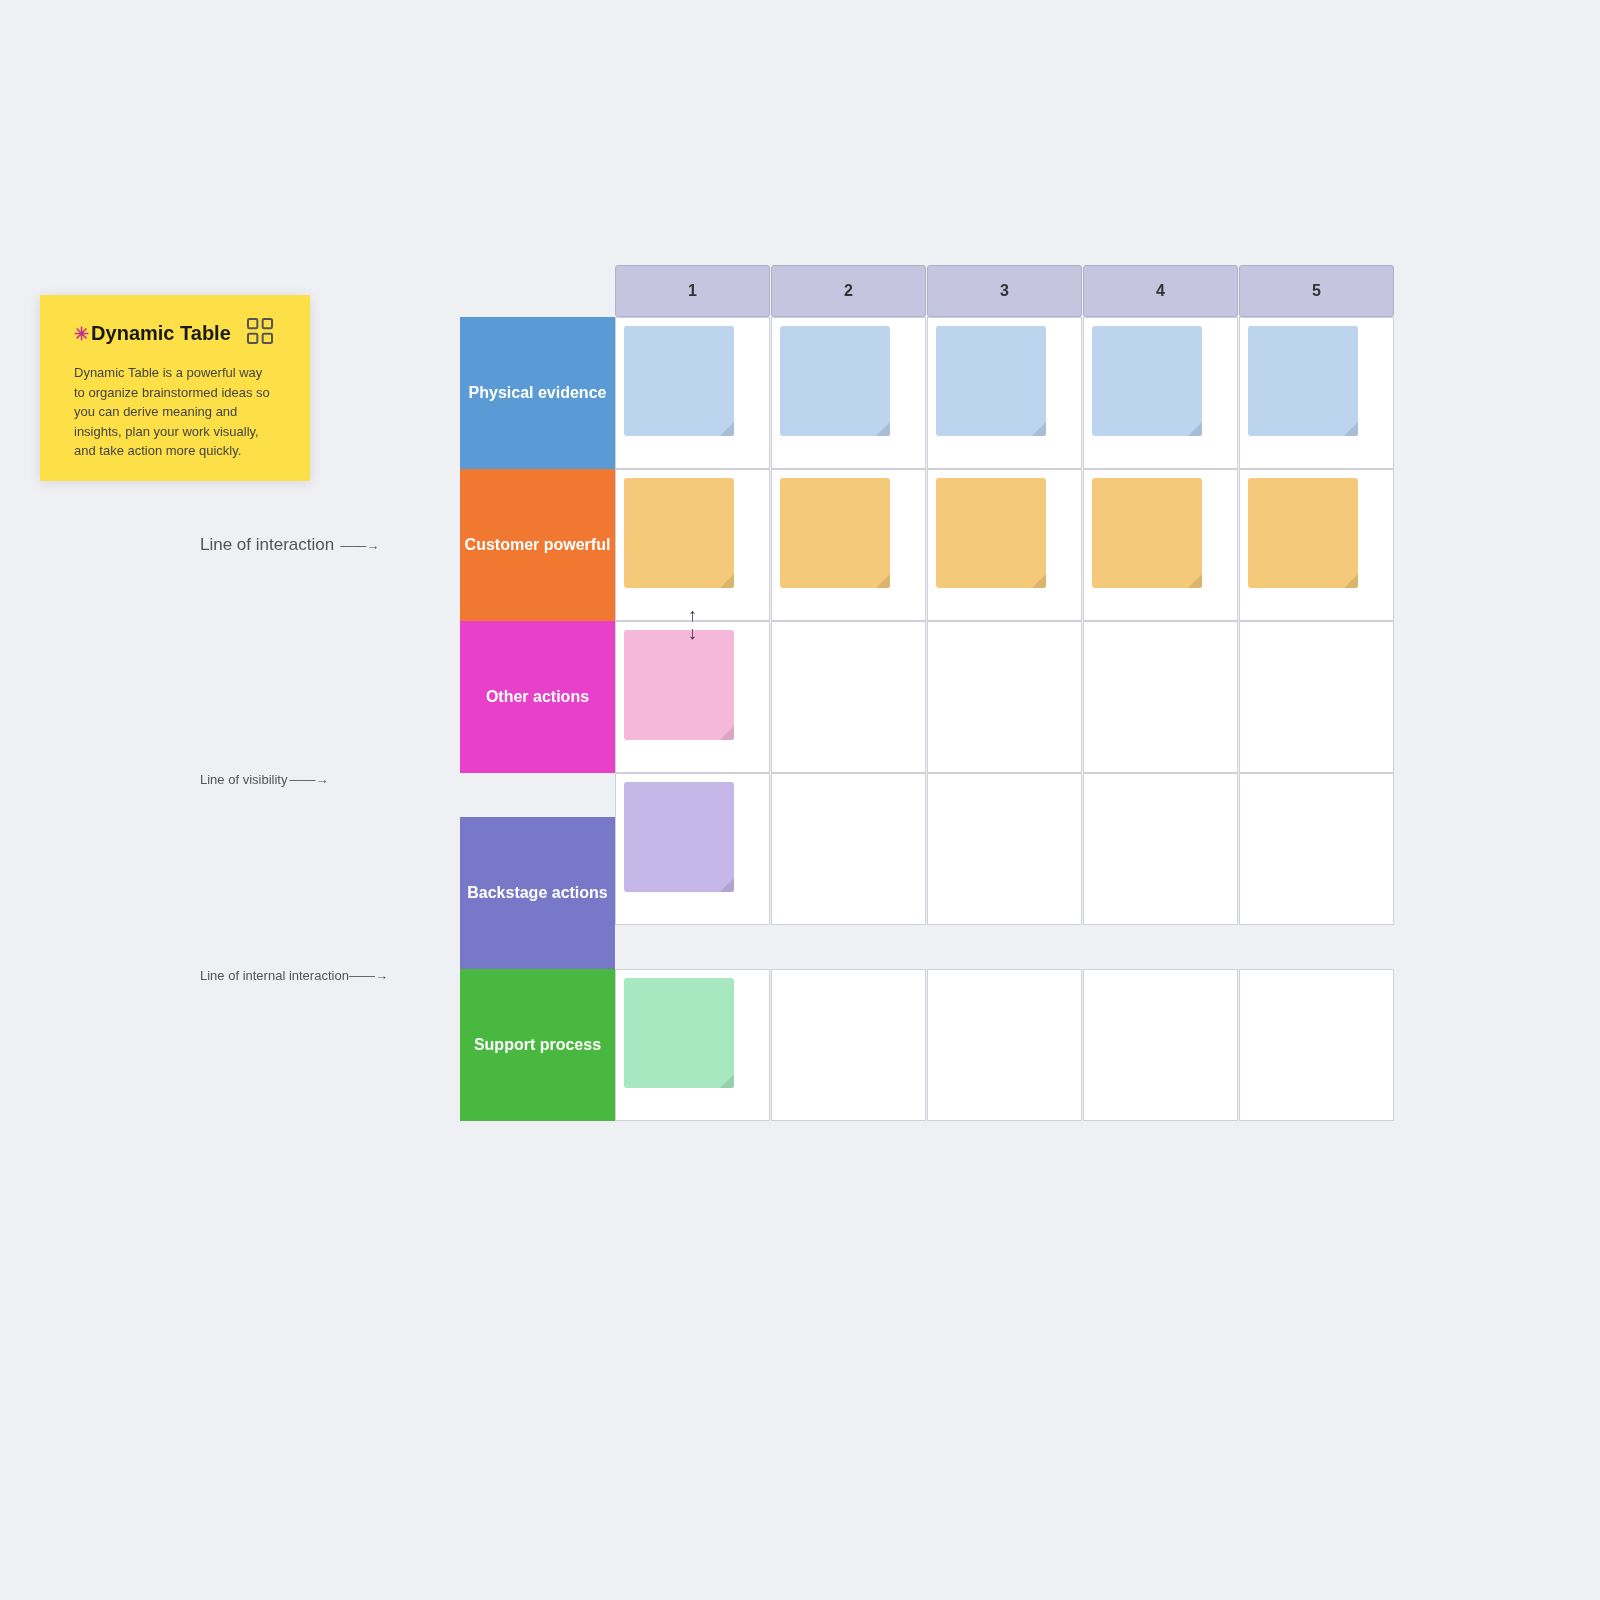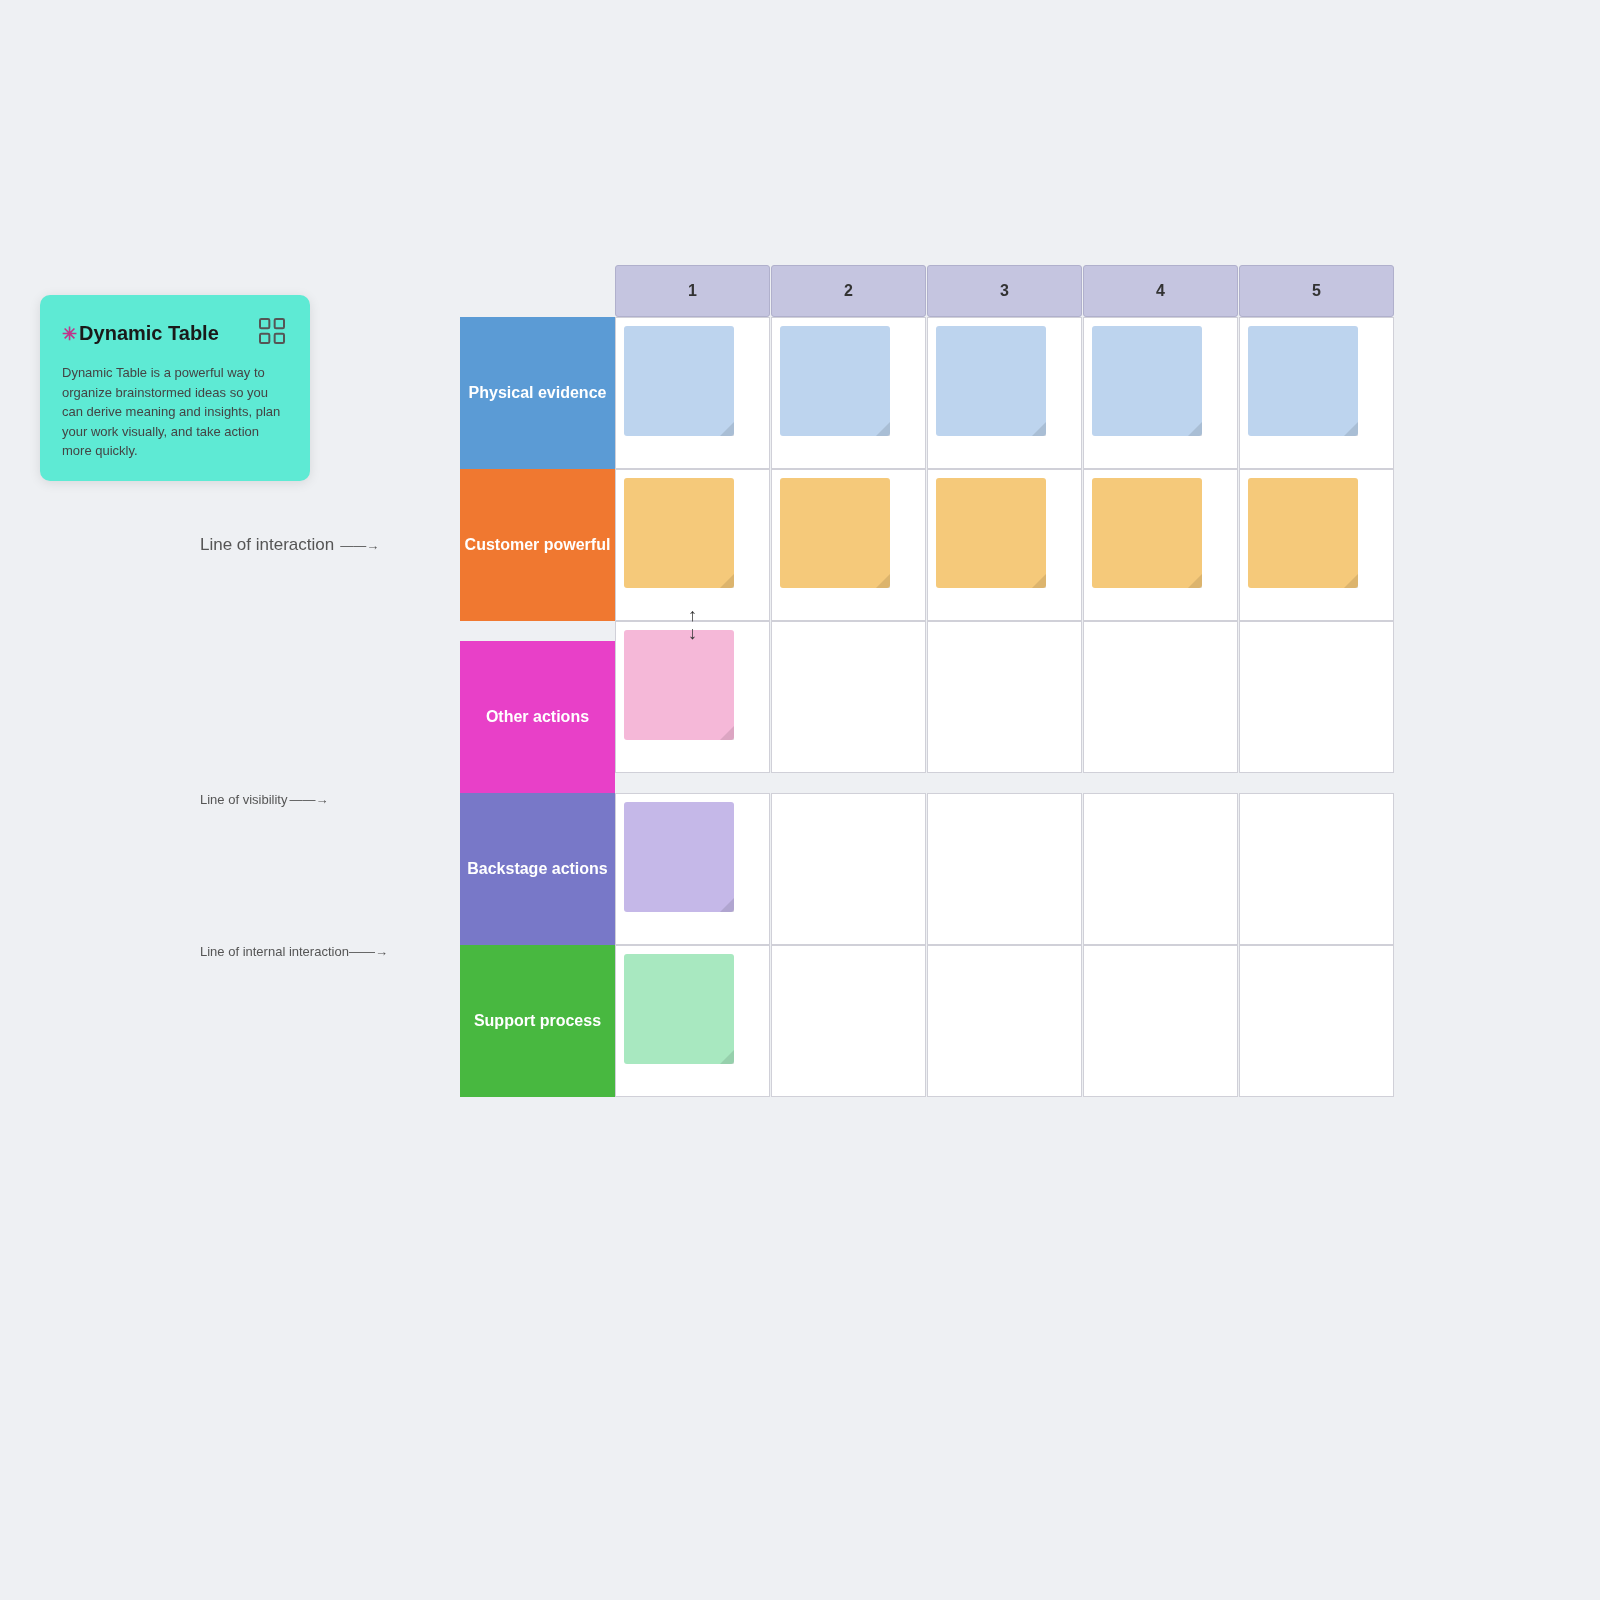--- a/index.html
+++ b/index.html
@@ -21,23 +21,23 @@
       display: flex;
       align-items: center;
       justify-content: center;
     }
 
     
     .info-card {
       position: absolute;
       top: 295px;
       left: 40px;
-      background: #5eead4;
-      border-radius: 10px;
-      padding: 20px 22px;
+      background: #fde047;
+      border-radius: 0;
+      padding: 20px 34px;
       width: 270px;
       box-shadow: 0 2px 12px rgba(0,0,0,0.1);
     }
     .info-card-header {
       display: flex;
       align-items: center;
       justify-content: space-between;
       margin-bottom: 12px;
     }
     .info-card-title {
@@ -140,22 +140,22 @@
 
     .sticky-blue { background: #bdd4ee; }
     .sticky-orange { background: #f5c97a; }
     .sticky-pink { background: #f5b8d8; }
     .sticky-lavender { background: #c5b8e8; }
     .sticky-green { background: #a8e8c0; }
 
     
     .row-physical { background: #5b9bd5; min-height: 152px; }
     .row-customer { background: #f07830; min-height: 152px; }
-    .row-other { background: #e840c8; min-height: 152px; margin-top: 20px; }
-    .row-backstage { background: #7878c8; min-height: 152px; }
+    .row-other { background: #e840c8; min-height: 152px; }
+    .row-backstage { background: #7878c8; min-height: 152px; margin-top: 44px; }
     .row-support { background: #48b840; min-height: 152px; }
   </style>
 </head>
 <body>
 
 <div class="canvas">
 
   <div class="info-card">
     <div class="info-card-header">
       <div class="info-card-title">

